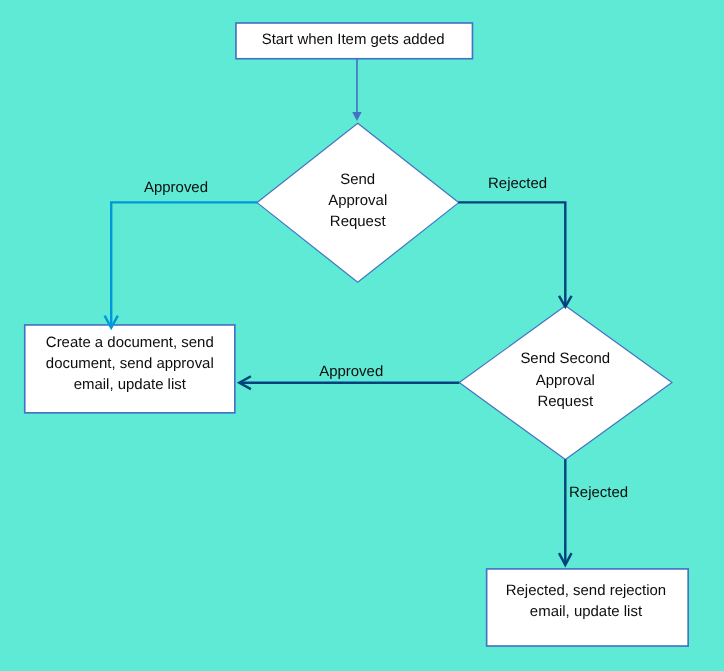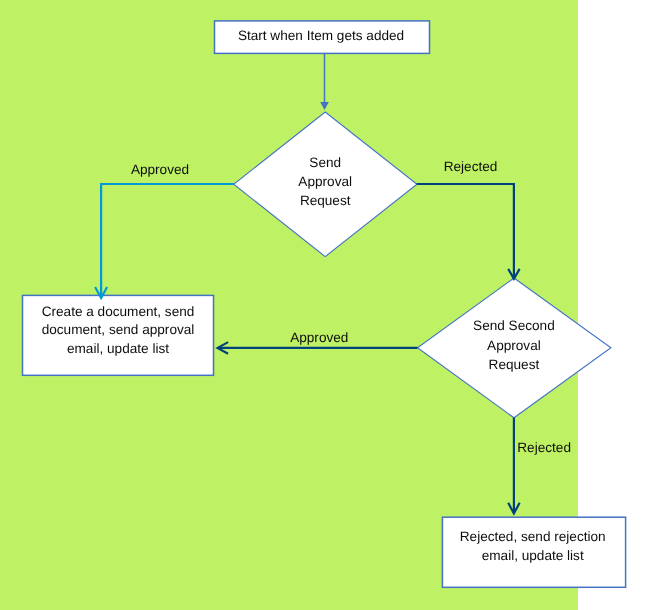--- a/index.html
+++ b/index.html
@@ -1,21 +1,21 @@
 <!DOCTYPE html>
 <html><head>
 <meta charset="utf-8">
 <title>Approval workflow flowchart</title>
 <style>
   html,body{margin:0;padding:0;background:#ffffff;}
   body{width:658px;height:610px;overflow:hidden;
        font-family:"Liberation Sans",sans-serif;}
   *{-webkit-font-smoothing:antialiased;-moz-osx-font-smoothing:grayscale;
     text-rendering:geometricPrecision;}
-  #stage{position:relative;width:578px;height:610px;background:#bef264;}
+  #stage{position:relative;width:658px;height:610px;background:#5eead4;}
   #flow{position:absolute;left:0;top:0;display:block;
         transform:translateZ(0);}
   .node-shape{fill:#ffffff;}
   .box{stroke:#4472C4;stroke-width:1.5;}
   .diamond{stroke:#4472C4;stroke-width:1.1;}
   .nodetext{font-family:"Liberation Sans",sans-serif;font-size:13.6px;
             fill:#0D0D0D;text-anchor:middle;dominant-baseline:alphabetic;}
   .edgelabel{font-family:"Liberation Sans",sans-serif;font-size:13.6px;
              fill:#0D0D0D;text-anchor:middle;}
   .conn{fill:none;}

